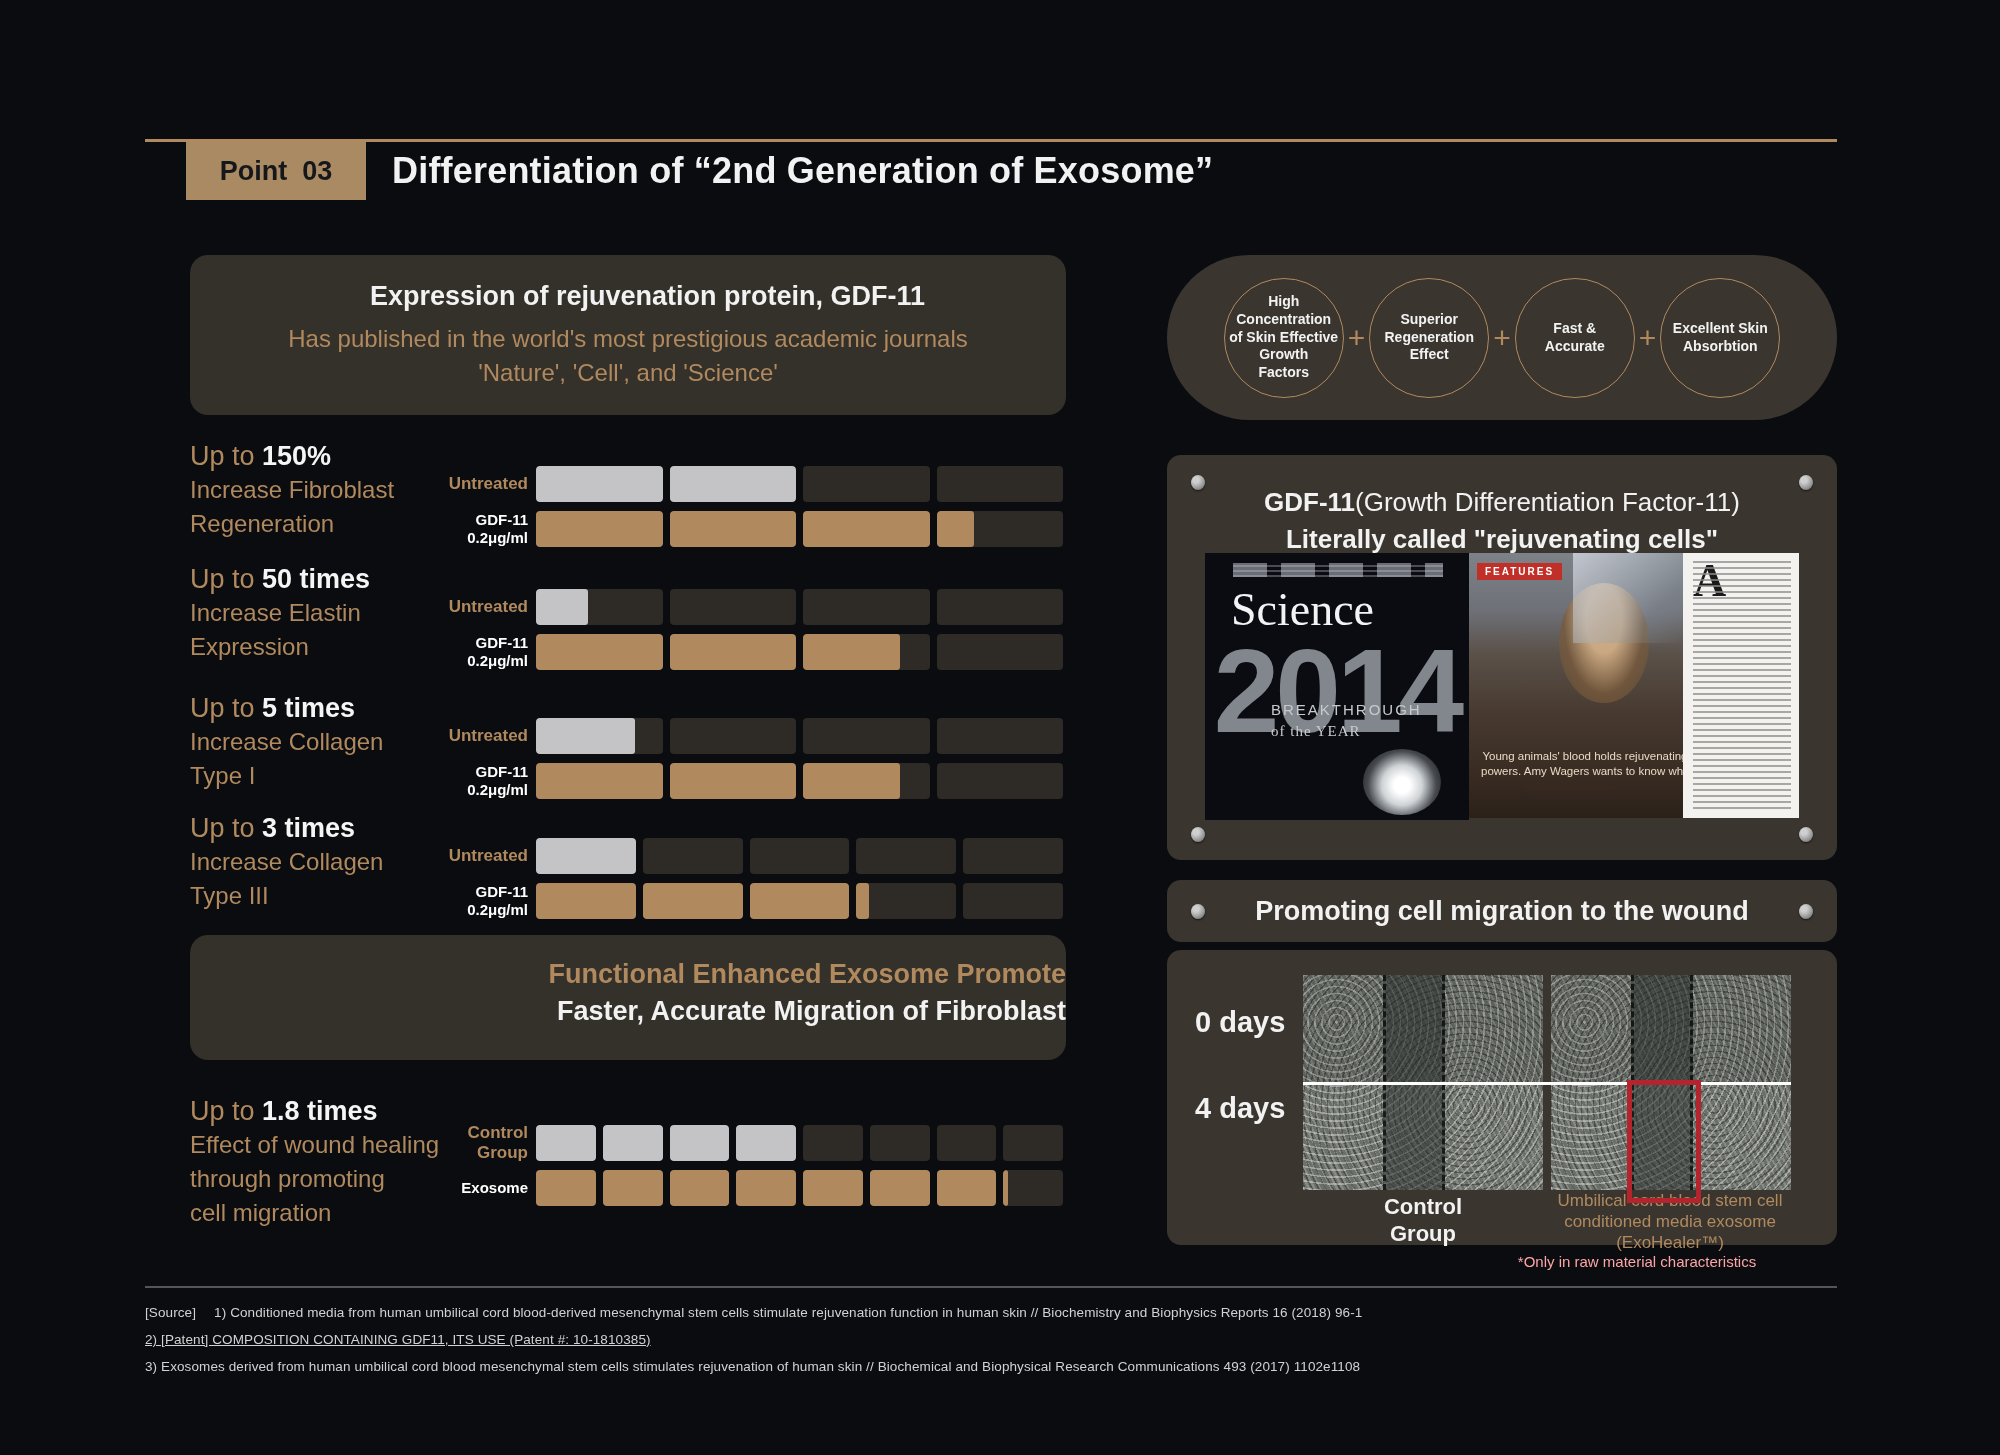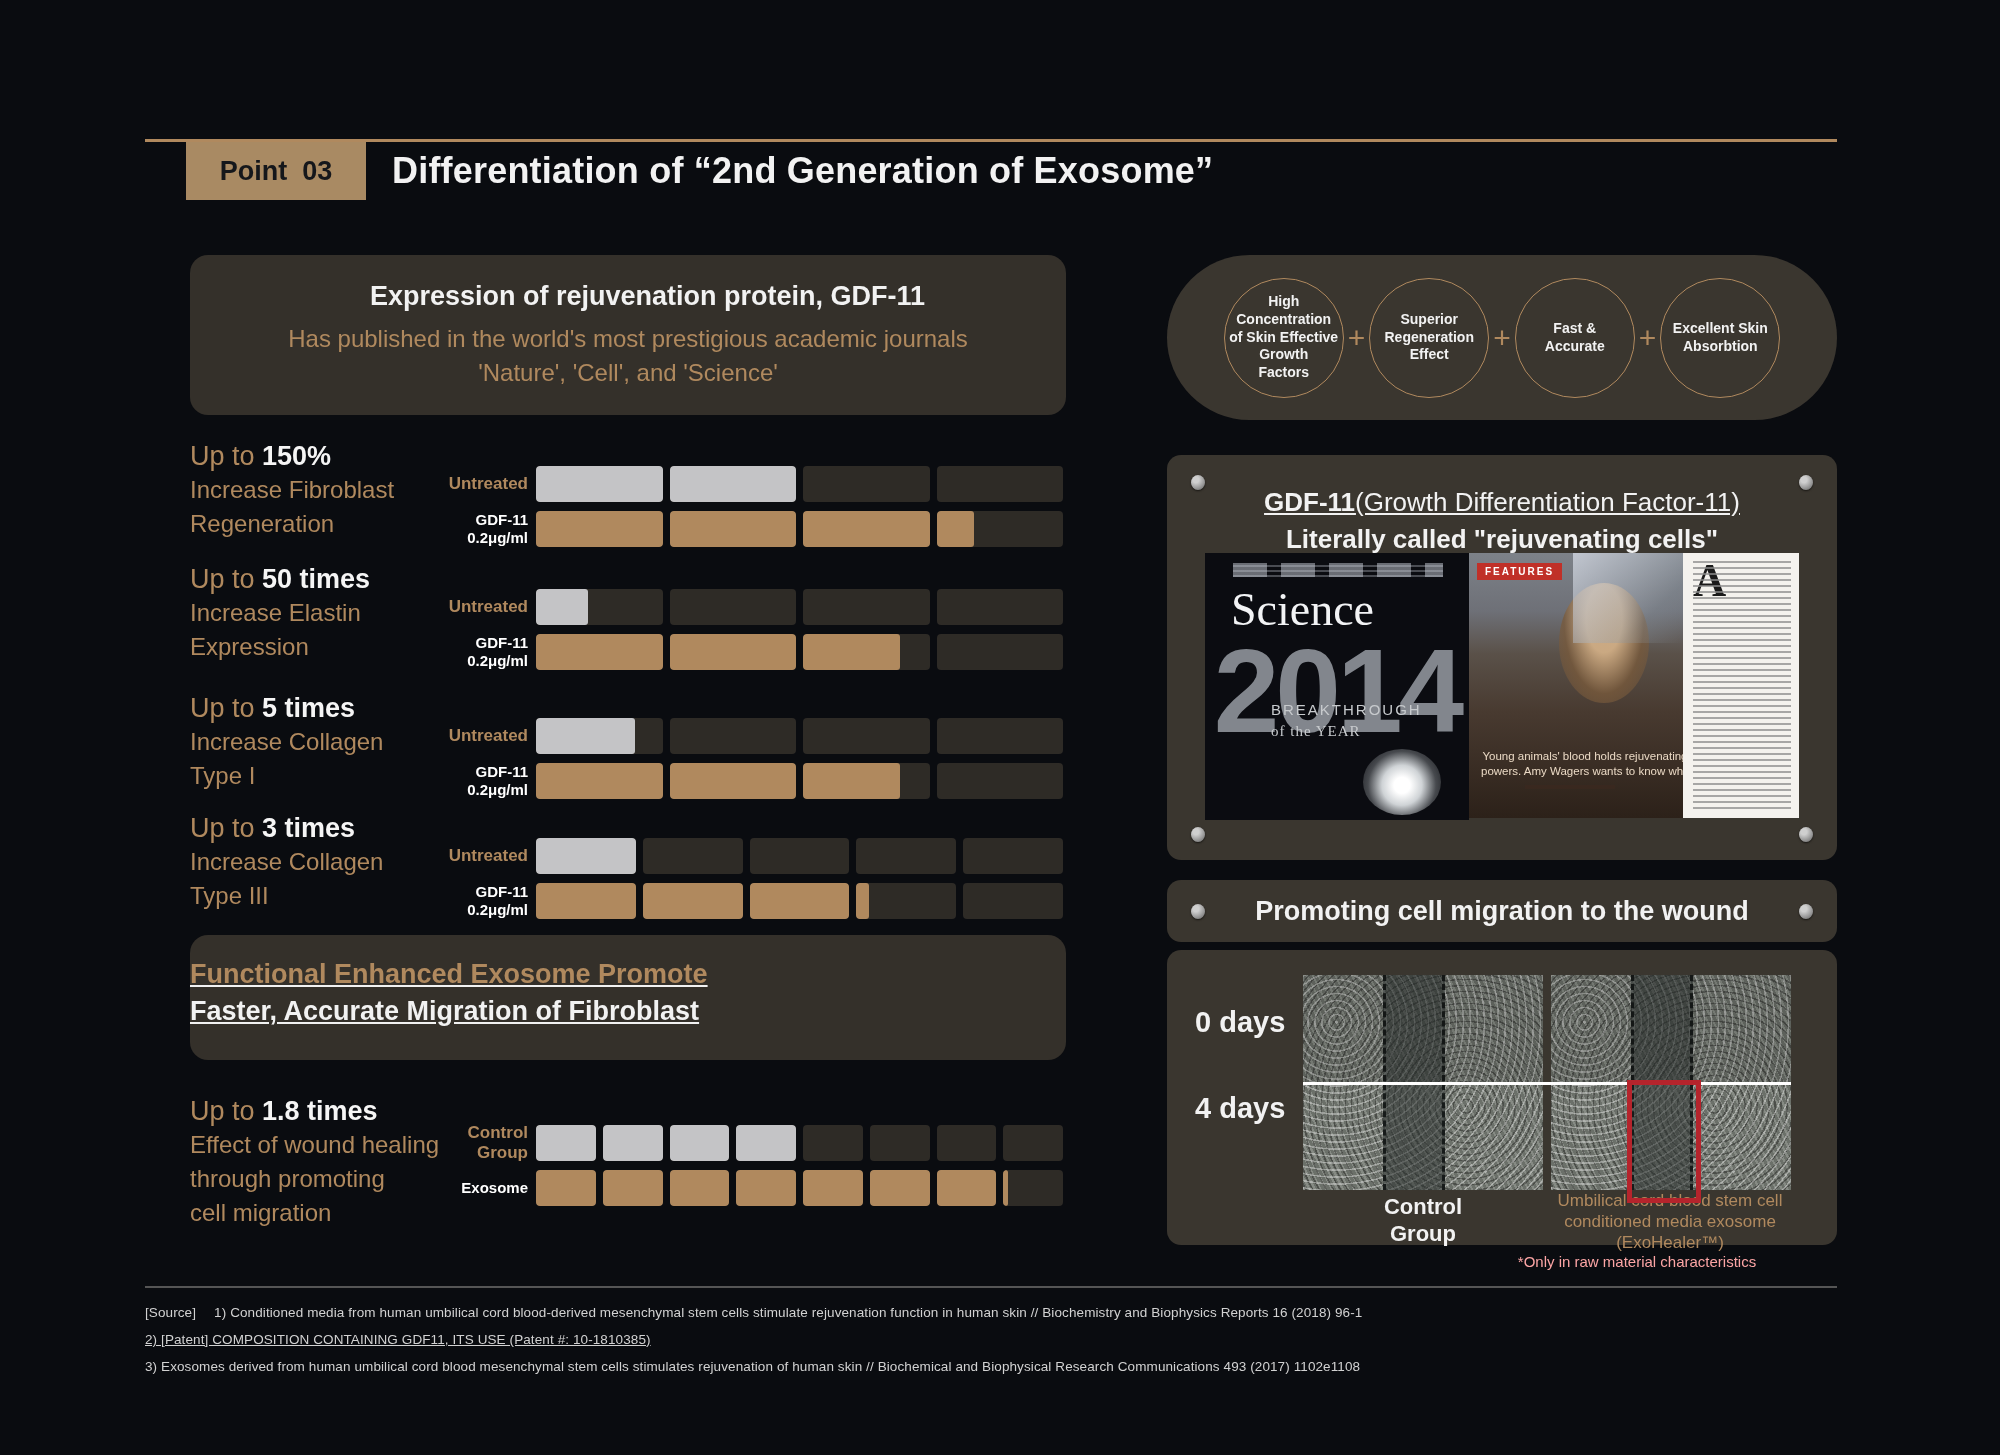--- a/index.html
+++ b/index.html
@@ -36,40 +36,40 @@
   .row-label{width:150px;margin-right:8px;text-align:right;}
   .row-label.tan{color:var(--accent);font-size:17px;font-weight:600;line-height:20px;}
   .row-label.white{color:#fff;font-size:15px;font-weight:bold;line-height:18px;}
   .segs{flex:1;display:flex;gap:7px;height:36px;}
   .seg{flex:1;background:var(--segempty);border-radius:4px;overflow:hidden;}
   .seg .fill{height:100%;border-radius:3px;}
   .fill.gray{background:var(--grayfill);}
   .fill.tan{background:var(--accent);}
 
   
-  .fun-box{left:190px;top:935px;width:876px;height:125px;text-align:left;text-decoration:underline;}
+  .fun-box{left:190px;top:935px;width:876px;height:125px;text-align:right;}
   .fun-l1{margin-top:24px;font-size:27px;font-weight:600;color:var(--accent);}
   .fun-l2{margin-top:6px;font-size:27px;font-weight:bold;}
 
   
   .pill{left:1167px;top:255px;width:670px;height:165px;border-radius:85px;background:var(--panel2);
         display:flex;align-items:center;justify-content:center;gap:0;}
   .circle{width:118px;height:118px;border:1.5px solid var(--accent);border-radius:50%;
           display:flex;flex-direction:column;align-items:center;justify-content:center;
           text-align:center;font-size:14px;font-weight:bold;line-height:1.26;flex:none;}
   .plus{color:var(--accent);font-size:30px;font-weight:500;padding:0 4px;}
 
   
   .screw{position:absolute;width:14px;height:15px;border-radius:50%;
          background:radial-gradient(circle at 35% 32%, #cfcfcf 0 3px, #9a9a9a 60%, #5c5c5c 100%);
          box-shadow:0 1px 2px rgba(0,0,0,.6);}
 
   
   .gdf-box{left:1167px;top:455px;width:670px;height:405px;text-align:center;}
-  .gdf-t1{margin-top:32px;font-size:26px;text-decoration:underline;}
+  .gdf-t1{margin-top:32px;font-size:26px;}
   .gdf-t1 .b{font-weight:bold;}
   .gdf-t2{margin-top:6px;font-size:26px;font-weight:bold;}
   .mag-wrap{position:absolute;left:38px;top:98px;width:594px;height:267px;display:flex;}
   .science{position:relative;width:264px;height:267px;background:#0b0c11;overflow:hidden;flex:none;}
   .sci-strip{position:absolute;left:28px;top:10px;width:210px;height:14px;
        background:repeating-linear-gradient(90deg, rgba(200,205,215,.5) 0 34px, transparent 34px 48px),
                   repeating-linear-gradient(0deg, rgba(190,195,205,.35) 0 2px, transparent 2px 5px);}
   .sci-masthead{position:absolute;left:26px;top:30px;font-family:"Liberation Serif",serif;
        font-size:46px;color:#f2f3f5;}
   .sci-year{position:absolute;left:2px;top:70px;width:260px;text-align:center;font-size:118px;

